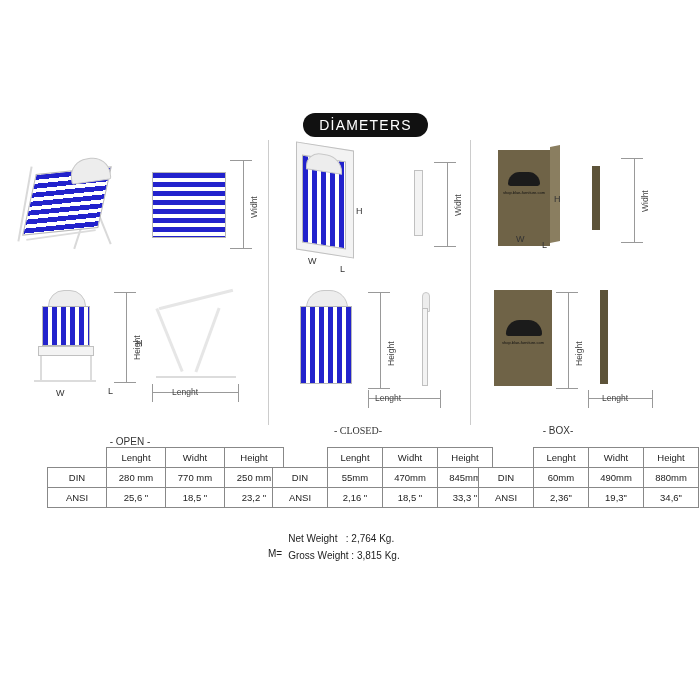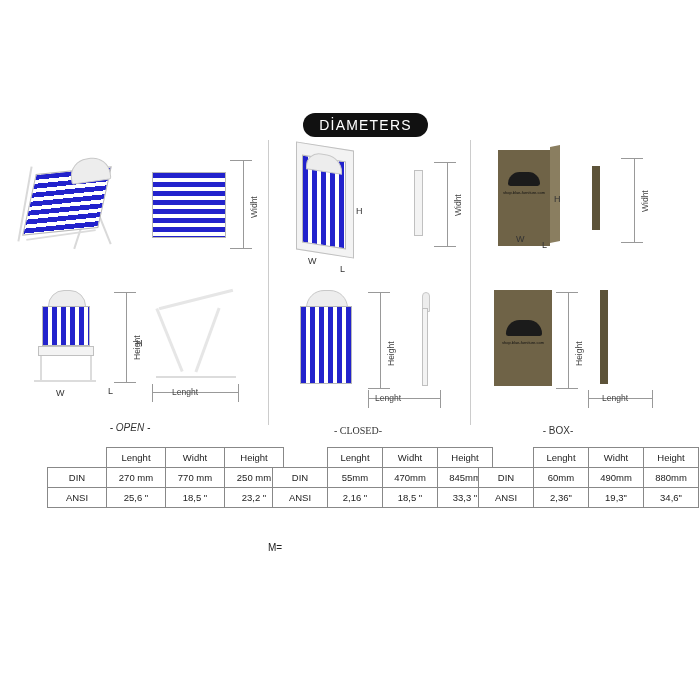--- a/index.html
+++ b/index.html
@@ -44,21 +44,21 @@
   #divider-1 { left: 268px; }
   #divider-2 { left: 470px; }
 
   
   .section-caption {
     position: absolute;
     font-size: 10px;
     color: #333;
     text-align: center;
   }
-  #caption-open   { left: 90px;  top: 422px; width: 80px; font-style: italic; }
+  #caption-open   { left: 90px;  top: 436px; width: 80px; }
   #caption-closed { left: 318px; top: 425px; width: 80px; font-family: Liberation Serif, serif; }
   #caption-box    { left: 518px; top: 425px; width: 80px; }
 
   
   table.spec {
     position: absolute;
     border-collapse: collapse;
     font-size: 9.5px;
     color: #222;
   }
@@ -226,21 +226,21 @@
 <table class="spec" id="table-open">
   <tbody>
       <tr>
     <th class="corner"></th>
     <th>Lenght</th>
     <th>Widht</th>
     <th>Height</th>
   </tr>
   <tr>
     <td class="rowhdr">DIN</td>
-    <td>270 mm</td>
+    <td>280 mm</td>
     <td>770 mm</td>
     <td>250 mm</td>
   </tr>
   <tr>
     <td class="rowhdr">ANSI</td>
     <td>25,6 "</td>
     <td>18,5 "</td>
     <td>23,2 "</td>
   </tr>
 </tbody>
@@ -366,13 +366,17 @@
     <td class="rowhdr">ANSI</td>
     <td>2,36"</td>
     <td>19,3"</td>
     <td>34,6"</td>
   </tr>
 </tbody>
   </table>
 
 <div id="weights">
   <span class="m-label">M=</span>
+  <div class="wlines">
+    <div>Net Weight   : 2,764 Kg.</div>
+    <div>Gross Weight : 3,815 Kg.</div>
+  </div>
 </div>
 
 </body></html>

